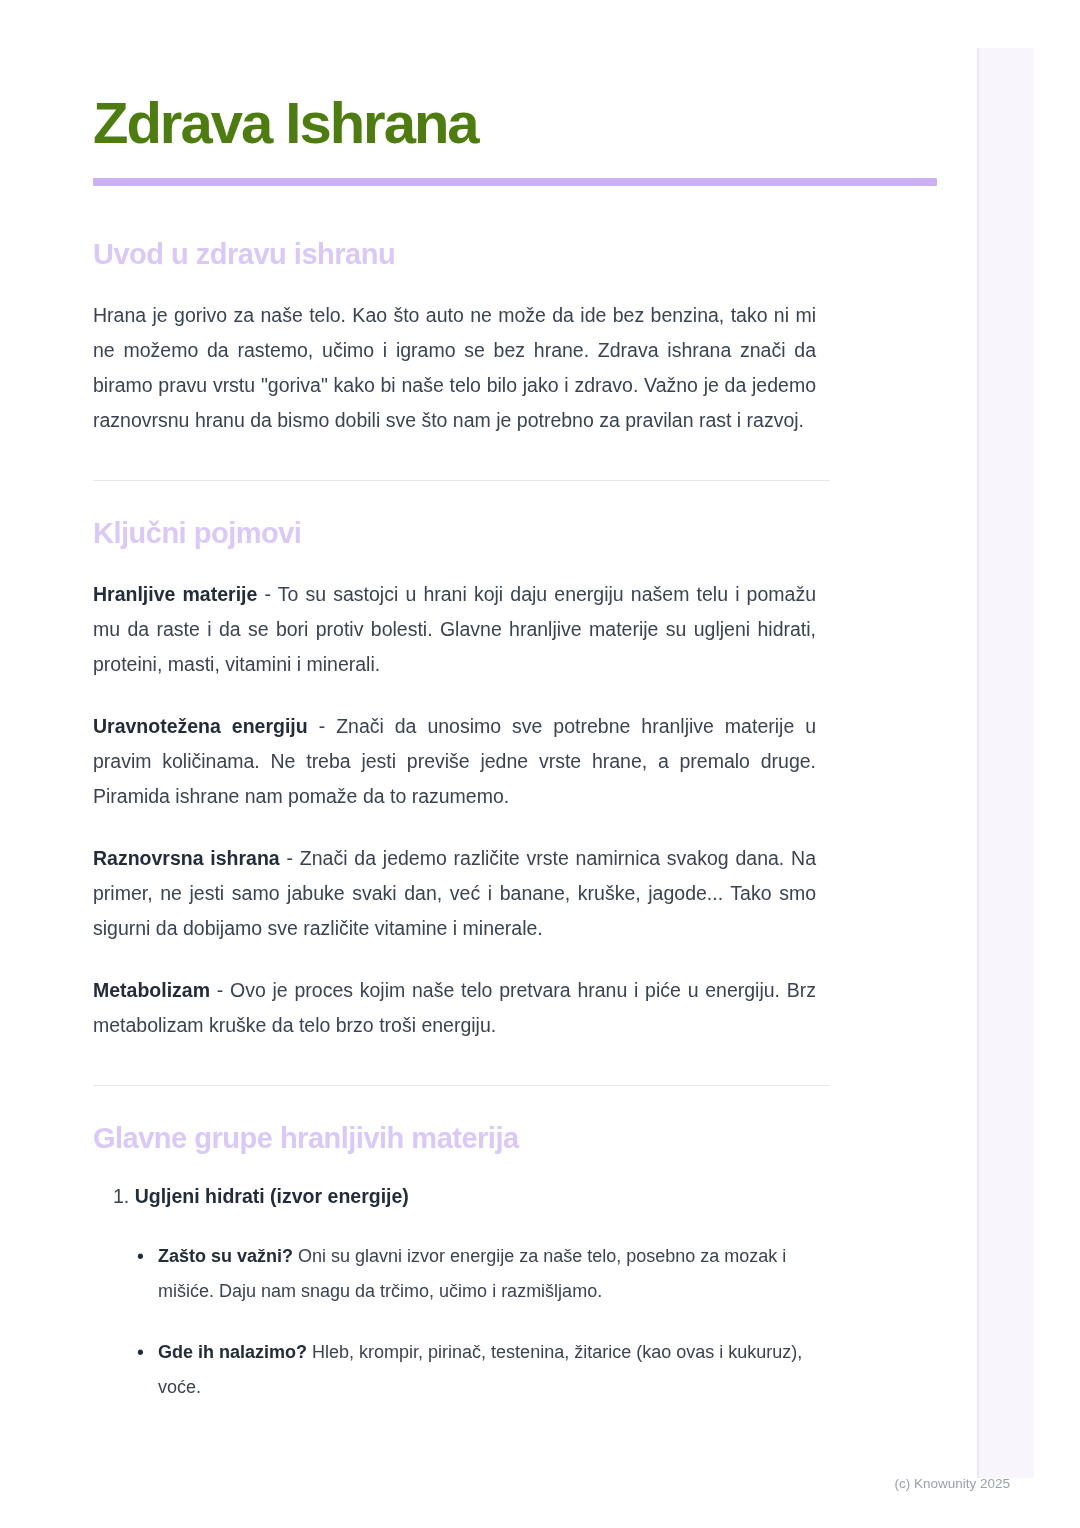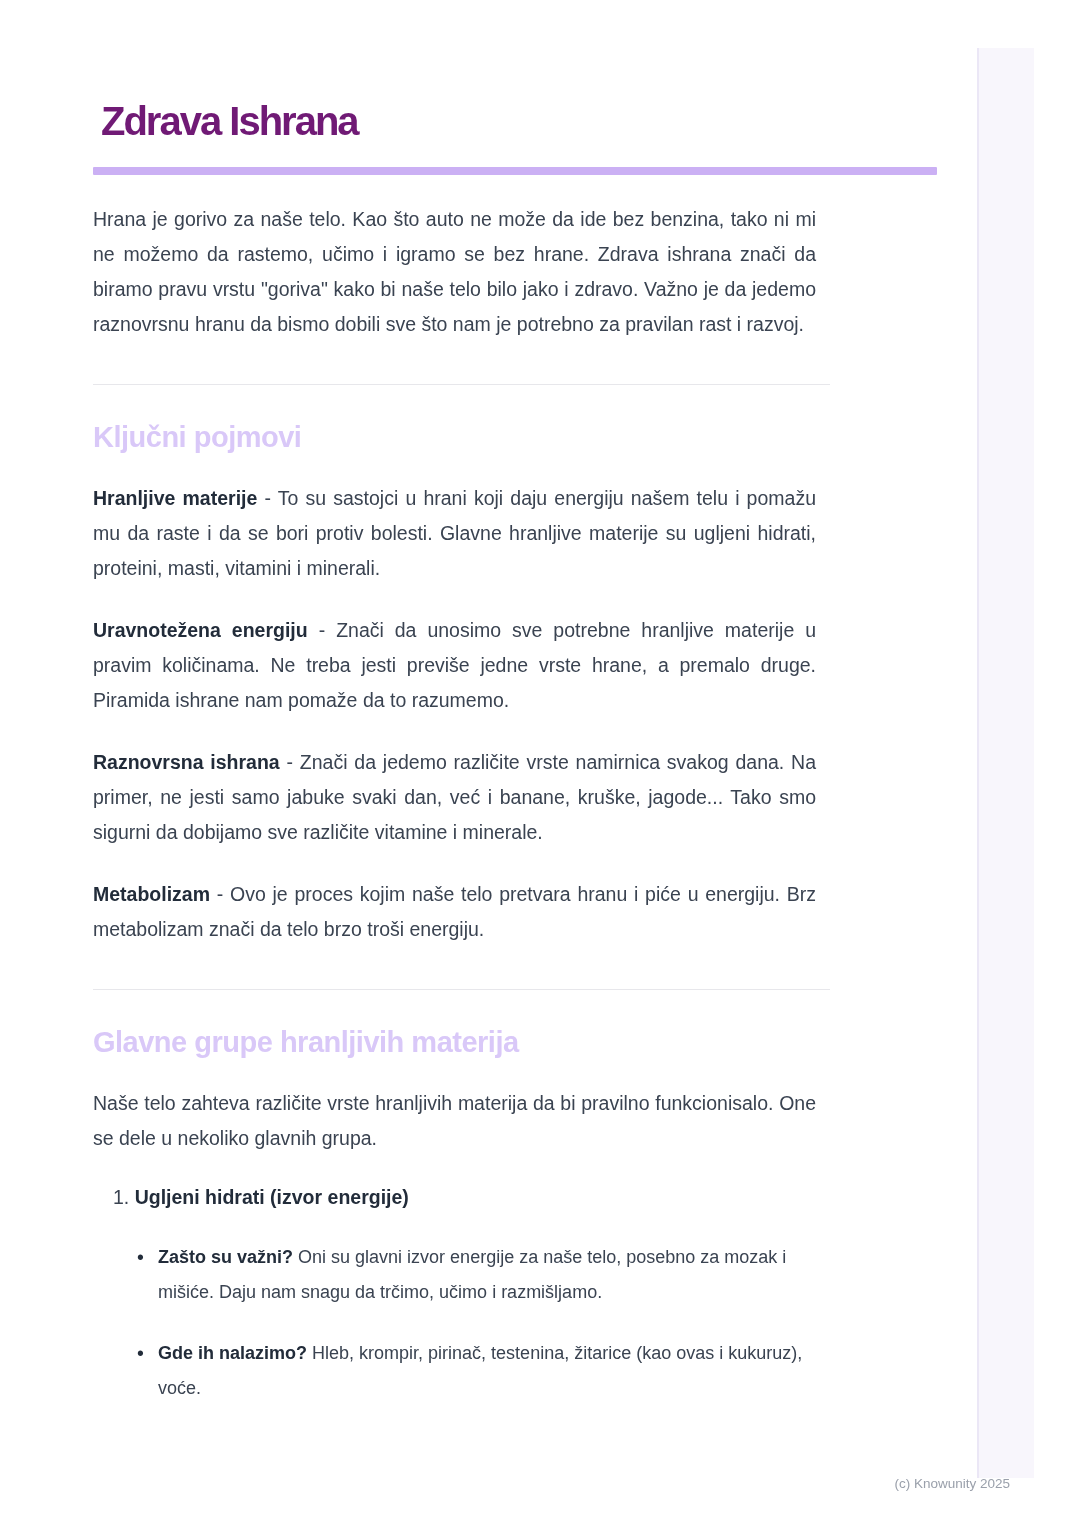--- a/index.html
+++ b/index.html
@@ -23,26 +23,26 @@
 
   .content {
     position: relative;
     z-index: 1;
     margin-left: 93px;
     width: 737px;
     padding-top: 92px;
   }
 
   .doc-title {
-    margin: 8px;
-    font-size: 40px;
+    margin: 0;
+    font-size: 58px;
     font-weight: 700;
     line-height: 1.06;
     letter-spacing: -2px;
-    color: #701a75;
+    color: #4d7c0f;
   }
 
   .title-rule {
     width: 844px;
     height: 8px;
     background: #cbb0f4;
     border-radius: 1px;
     margin-top: 25px;
   }
 
@@ -116,46 +116,46 @@
 </head>
 <body>
 
 <div class="side-bar"></div>
 
 <div class="content">
 
   <h1 class="doc-title">Zdrava Ishrana</h1>
   <div class="title-rule"></div>
 
+  <h2 class="section-heading mt-52">Uvod u zdravu ishranu</h2>
   <p class="para">Hrana je gorivo za naše telo. Kao što auto ne može da ide bez benzina, tako ni mi ne možemo da rastemo, učimo i igramo se bez hrane. Zdrava ishrana znači da biramo pravu vrstu "goriva" kako bi naše telo bilo jako i zdravo. Važno je da jedemo raznovrsnu hranu da bismo dobili sve što nam je potrebno za pravilan rast i razvoj.</p>
 
   <hr class="divider">
 
   <h2 class="section-heading mt-36">Ključni pojmovi</h2>
 
   <p class="para"><strong>Hranljive materije</strong>
     <span>-</span>
     <span>To su sastojci u hrani koji daju energiju našem telu i pomažu mu da raste i da se bori protiv bolesti. Glavne hranljive materije su ugljeni hidrati, proteini, masti, vitamini i minerali.</span></p>
 
   <p class="para"><strong>Uravnotežena energiju</strong>
     <span>-</span>
     <span>Znači da unosimo sve potrebne hranljive materije u pravim količinama. Ne treba jesti previše jedne vrste hrane, a premalo druge. Piramida ishrane nam pomaže da to razumemo.</span></p>
 
   <p class="para"><strong>Raznovrsna ishrana</strong>
     <span>-</span>
     <span>Znači da jedemo različite vrste namirnica svakog dana. Na primer, ne jesti samo jabuke svaki dan, već i banane, kruške, jagode... Tako smo sigurni da dobijamo sve različite vitamine i minerale.</span></p>
 
   <p class="para"><strong>Metabolizam</strong>
     <span>-</span>
-    <span>Ovo je proces kojim naše telo pretvara hranu i piće u energiju. Brz metabolizam znači da telo brzo troši energiju.</span></p>
+    <span>Ovo je proces kojim naše telo pretvara hranu i piće u energiju. Brz metabolizam kruške da telo brzo troši energiju.</span></p>
 
   <hr class="divider">
 
   <h2 class="section-heading mt-36">Glavne grupe hranljivih materija</h2>
-  <p class="para">Naše telo zahteva različite vrste hranljivih materija da bi pravilno funkcionisalo. One se dele u nekoliko glavnih grupa.</p>
 
   <div class="olist">
     <div class="olist-item-head"><span class="item-number">1.</span>
       <span class="item-title">Ugljeni hidrati (izvor energije)</span></div>
 
     <div class="bullets">
       <div class="bullet">
         <span class="bullet-marker">•</span>
         <div class="bullet-body"><span class="bullet-label">Zašto su važni?</span>
           <span>Oni su glavni izvor energije za naše telo, posebno za mozak i mišiće. Daju nam snagu da trčimo, učimo i razmišljamo.</span></div>

